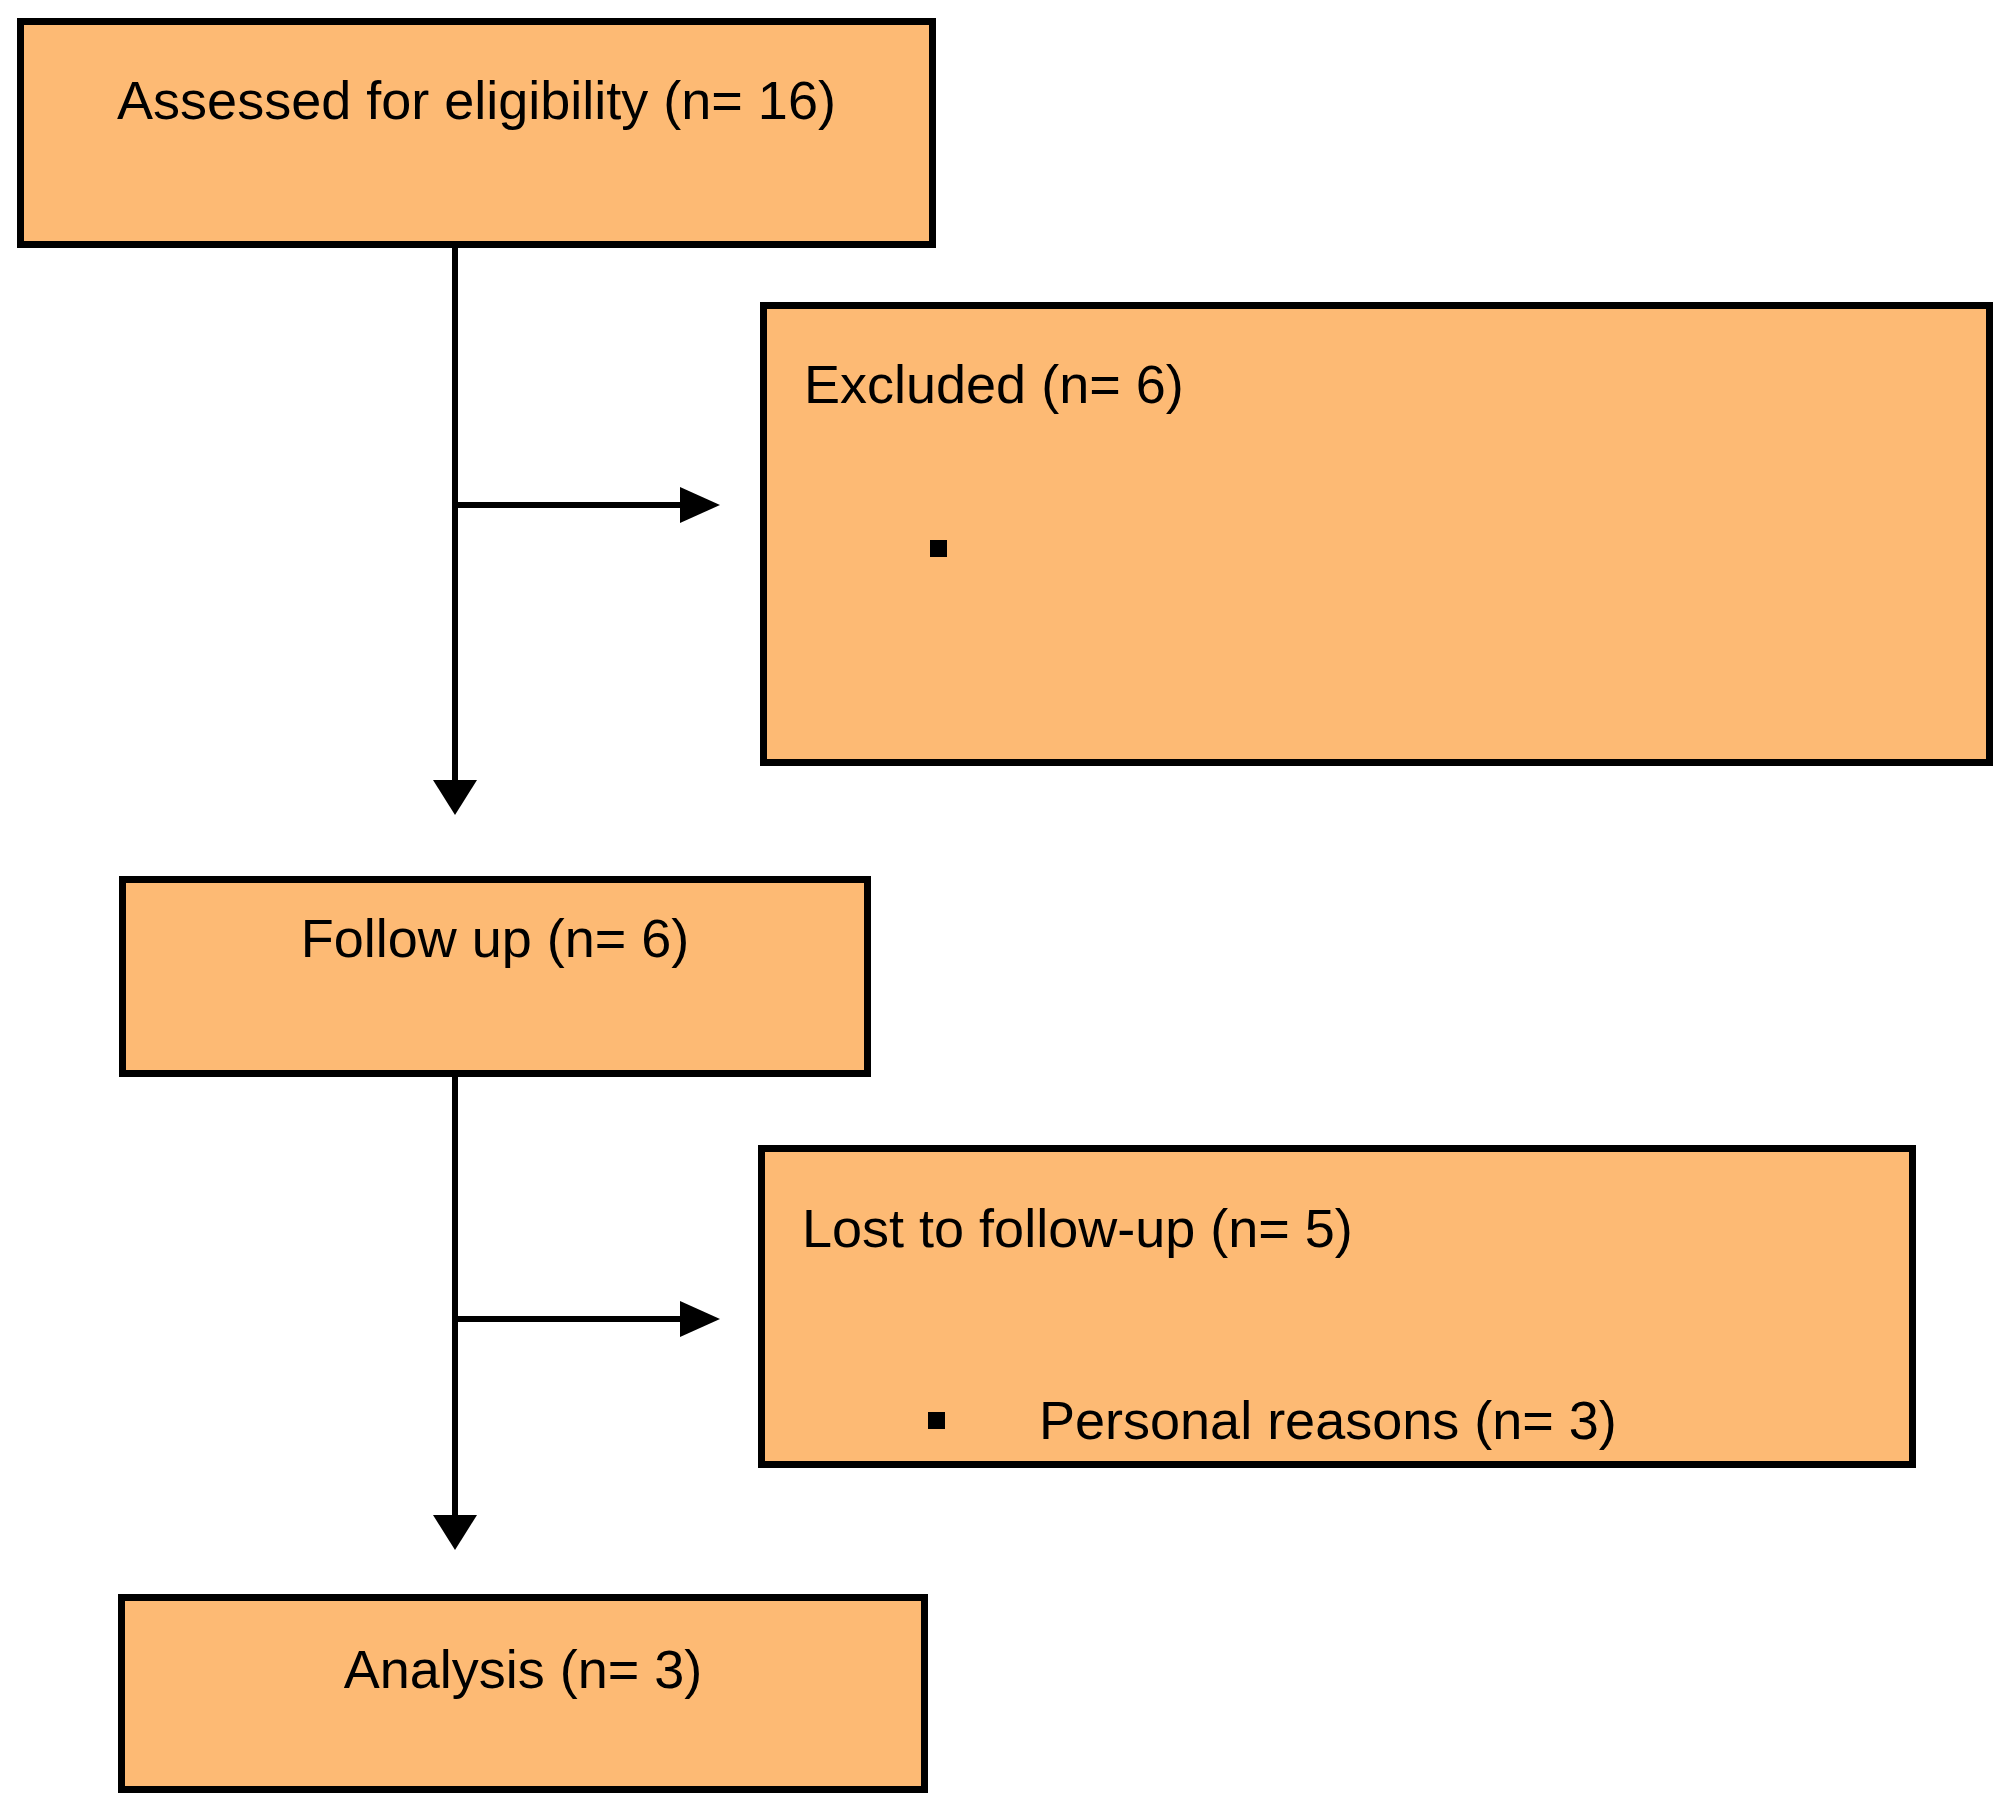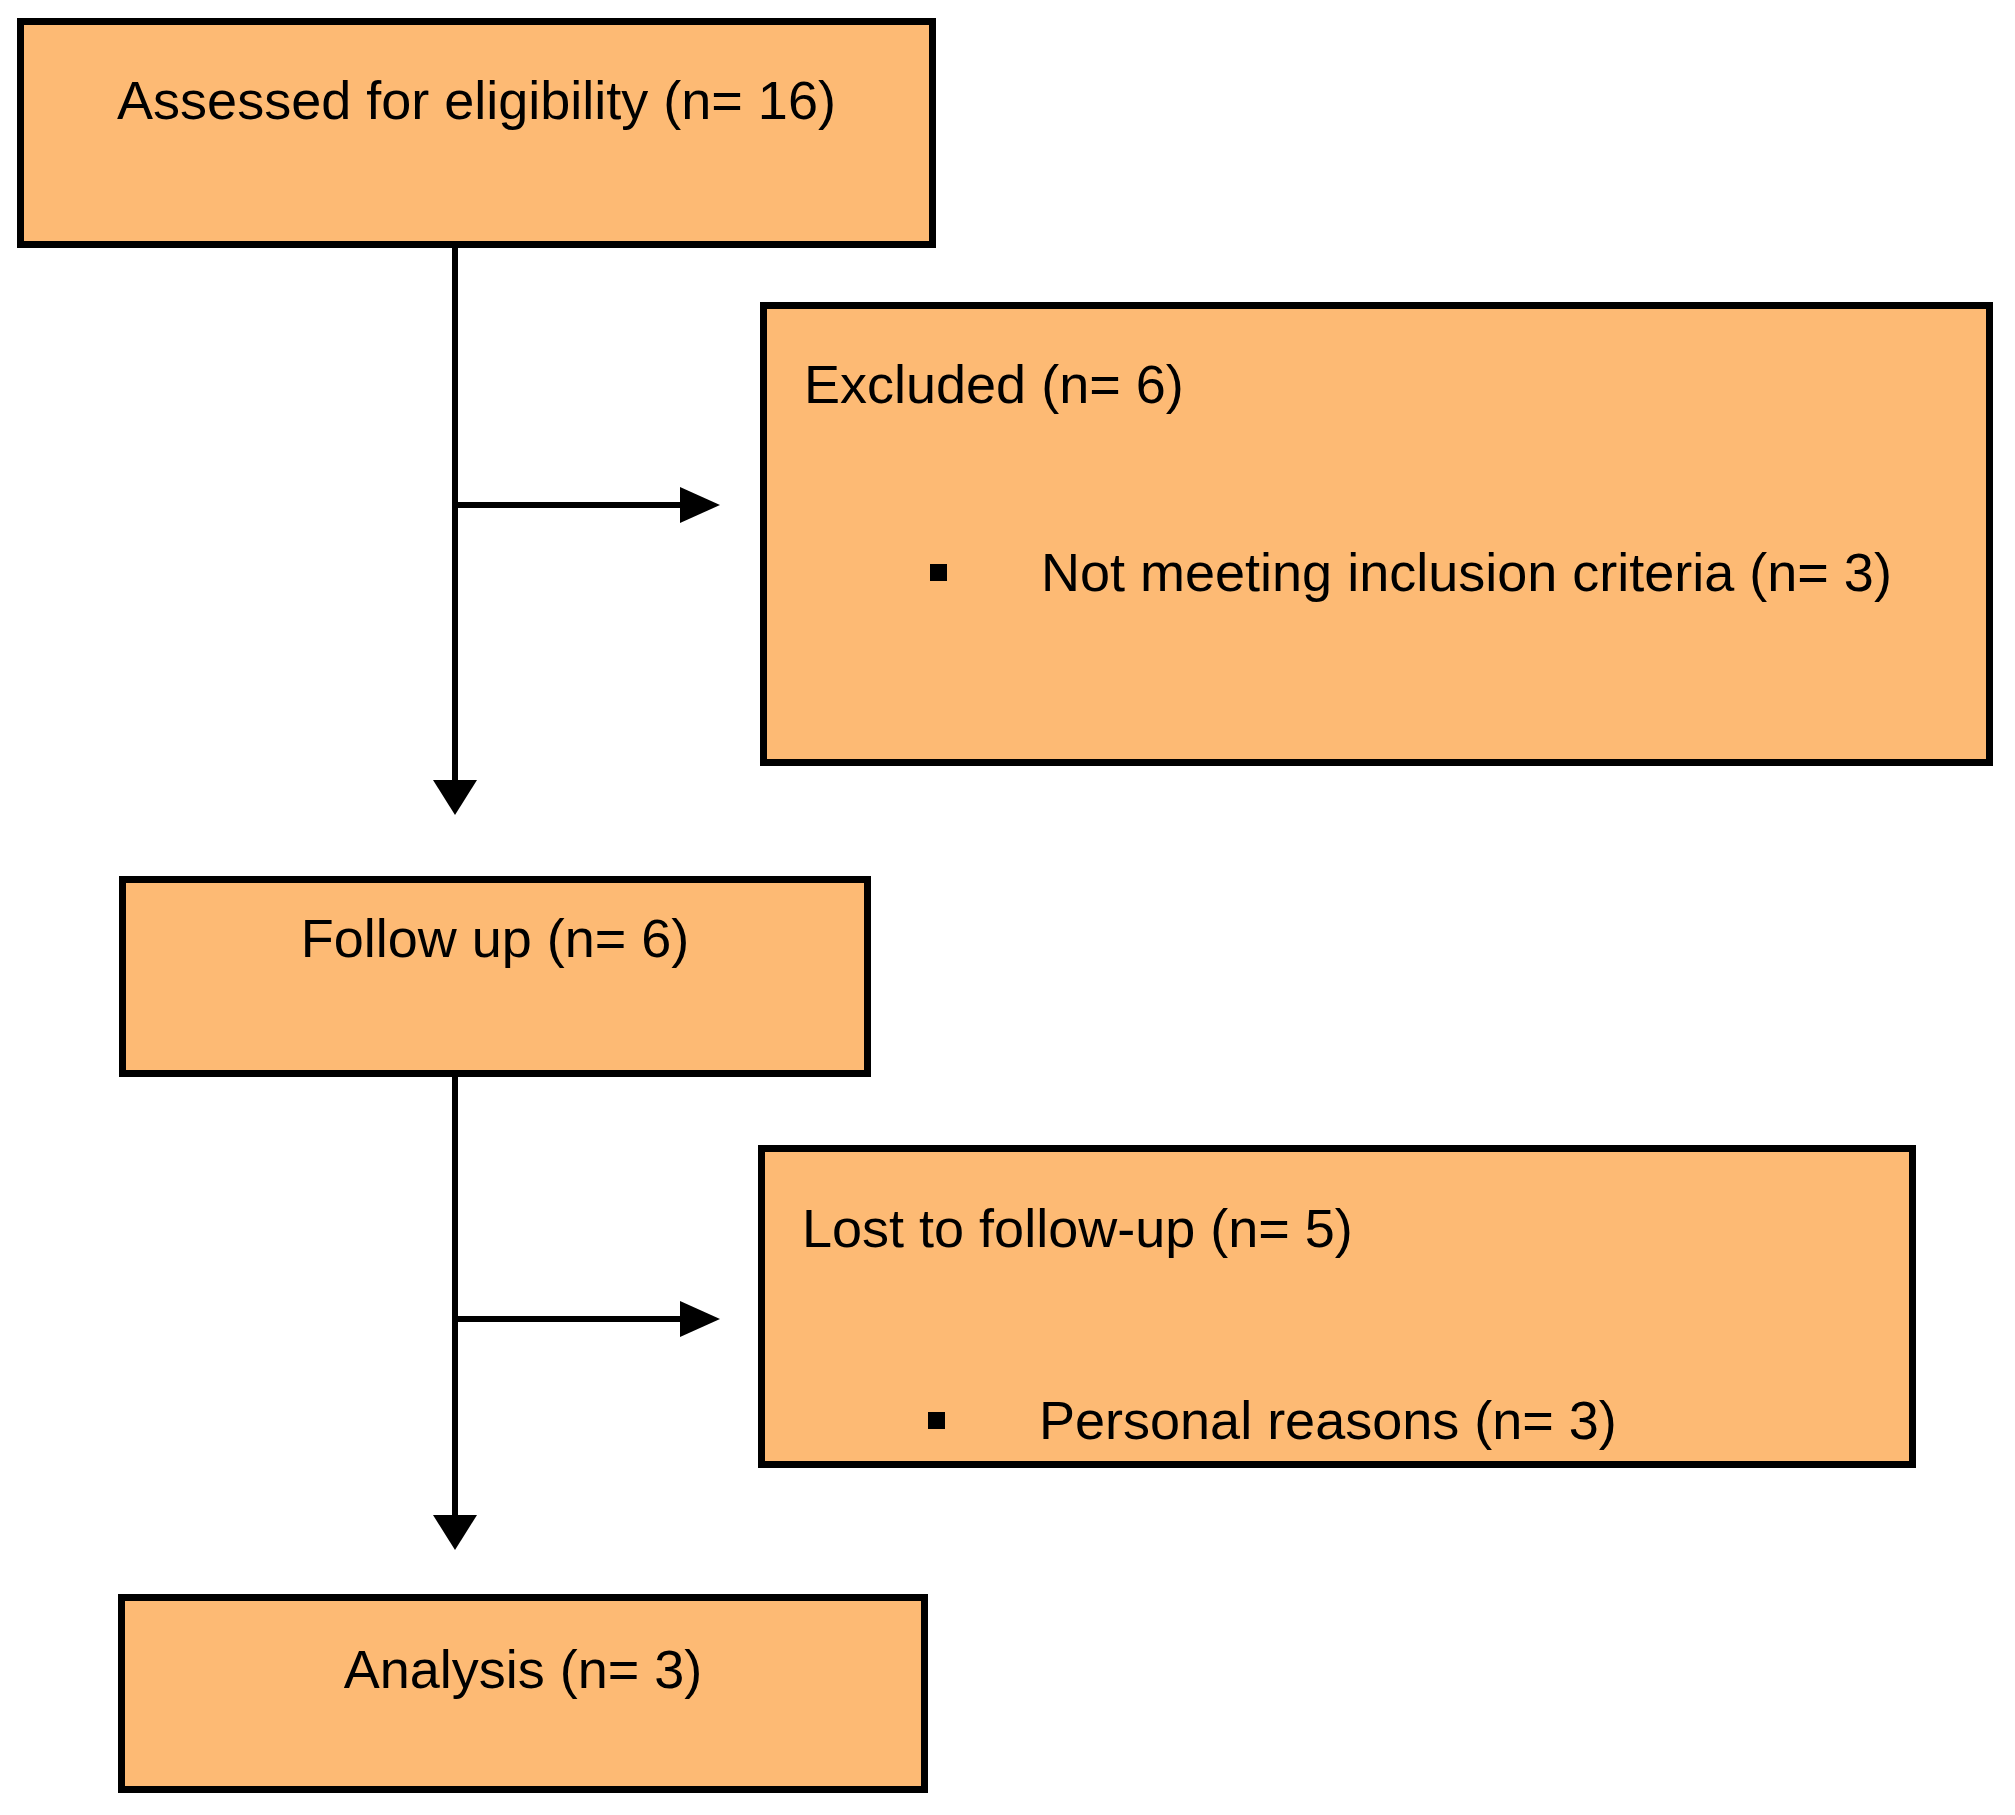--- a/index.html
+++ b/index.html
@@ -83,21 +83,20 @@
   <div class="line" style="left:452px; top:248px; width:6.2px; height:532px;"></div>
   <div class="arrowhead-down" style="left:433px; top:780px;"></div>
 
   <div class="line" style="left:455px; top:502px; width:225px; height:6.2px;"></div>
   <div class="arrowhead-right" style="left:680px; top:487px;"></div>
 
   <div class="box" style="left:760px; top:302px; width:1233px; height:464px;">
     <span class="abs-label" style="left:37px; top:43px;">Excluded (n= 6)</span>
     <div class="bullet-row" style="left:163px; top:231px;">
       <span class="bullet-square"></span>
-      <span class="bullet-text">Not meeting inclusion criteria (n= 3)</span>
     </div>
   </div>
 
   <div class="box" style="left:119px; top:876px; width:752px; height:201px;">
     <span class="center-label" style="top:23px;">Follow up (n= 6)</span>
   </div>
 
   <div class="line" style="left:452px; top:1076px; width:6.2px; height:439px;"></div>
   <div class="arrowhead-down" style="left:433px; top:1515px;"></div>
 

